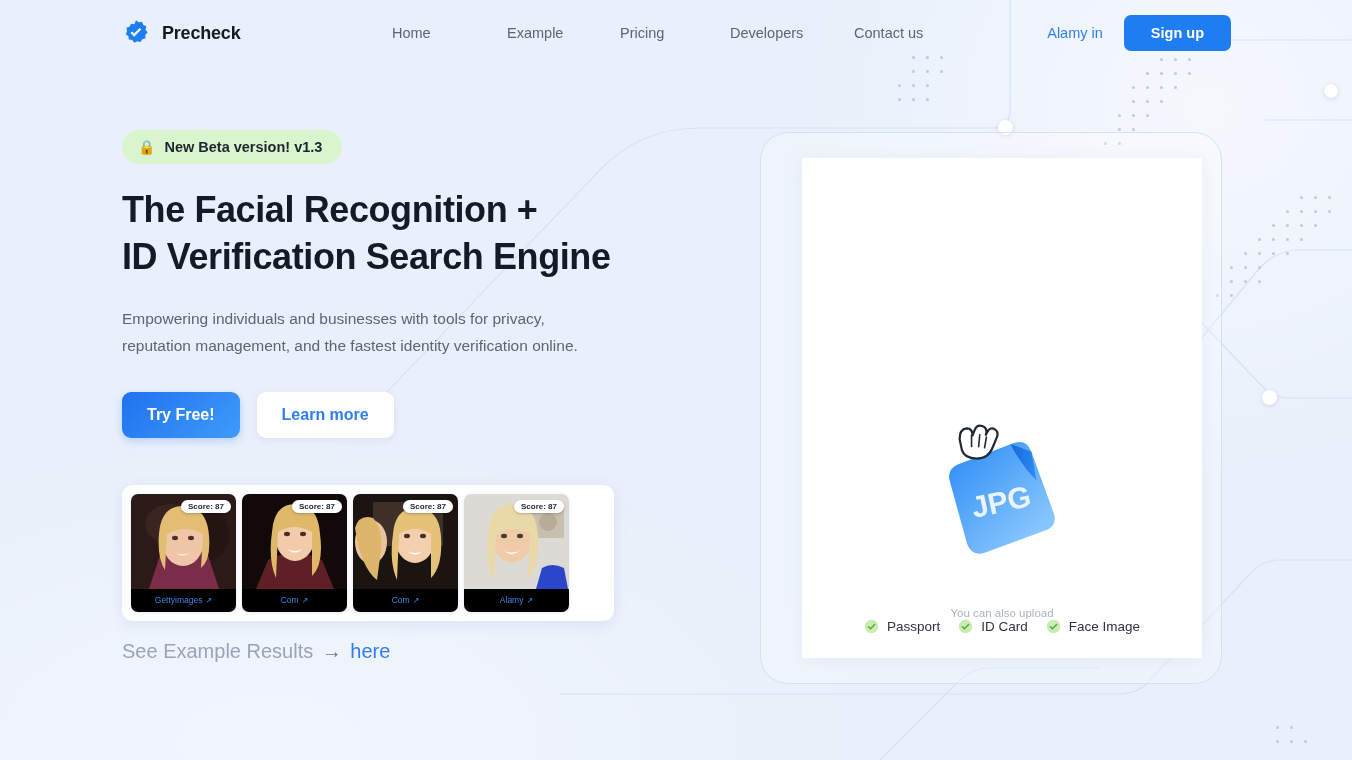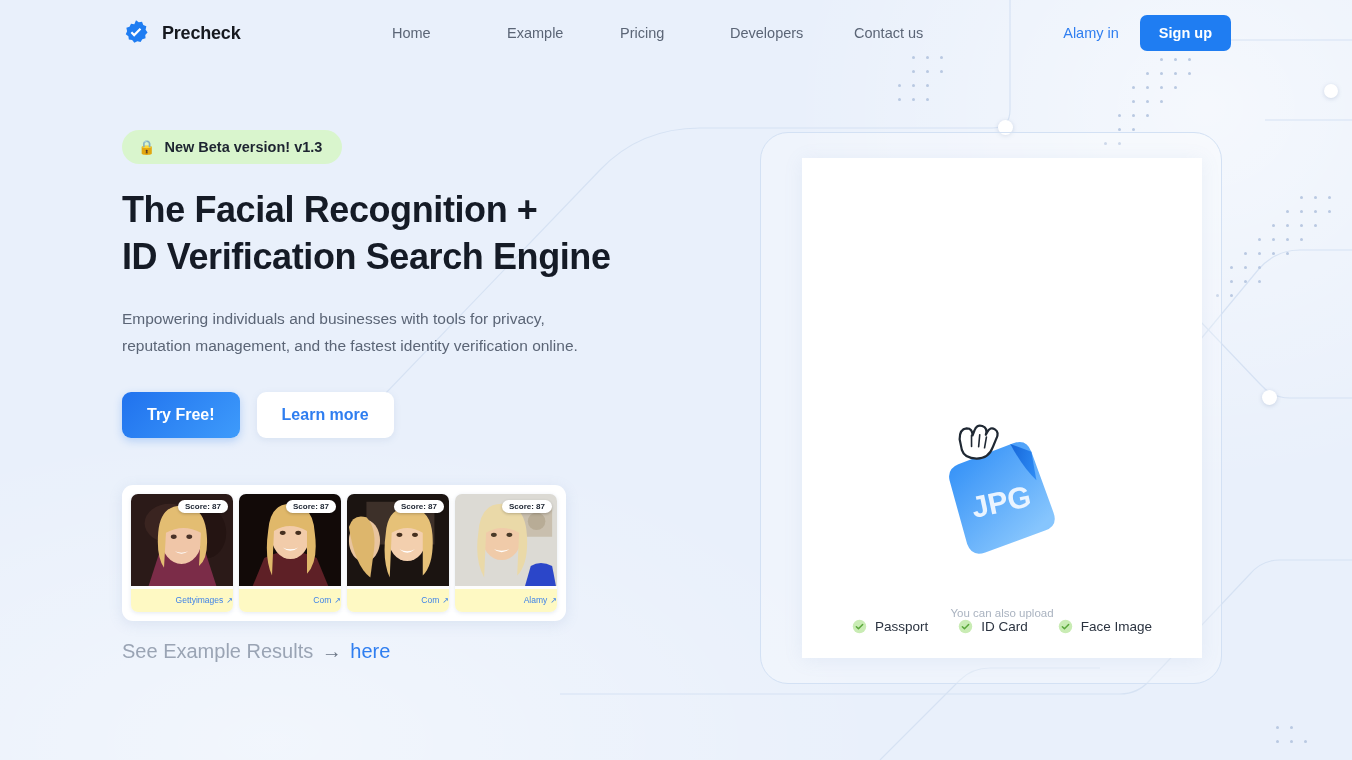--- a/index.html
+++ b/index.html
@@ -110,21 +110,21 @@
     text-decoration: none;
     cursor: pointer;
   }
   .signup {
     background: #1f7df2;
     color: #ffffff;
     font-size: 14.5px;
     font-weight: 600;
     border: none;
     border-radius: 7px;
-    padding: 10px 19px;
+    padding: 10px 27px;
     cursor: pointer;
     font-family: inherit;
   }
 
   
   .hero-left {
     position: absolute;
     left: 122px;
     top: 130px;
     width: 620px;
@@ -188,21 +188,21 @@
     border-radius: 9px;
     padding: 14px 25px;
     cursor: pointer;
     font-family: inherit;
     box-shadow: 0 2px 7px rgba(100,130,180,0.13);
   }
 
   
   .results-card {
     margin-top: 47px;
-    width: 444px;
+    width: 492px;
     background: #ffffff;
     border-radius: 11px;
     padding: 9px;
     display: flex;
     gap: 6px;
     box-shadow: 0 3px 14px rgba(110,140,185,0.16);
   }
   .result {
     position: relative;
     width: 105px;
@@ -230,25 +230,25 @@
     font-size: 8px;
     font-weight: 700;
     color: #1b2330;
     white-space: nowrap;
     box-shadow: 0 1px 3px rgba(0,0,0,0.22);
   }
   .result-src {
     height: 23px;
     display: flex;
     align-items: center;
-    justify-content: flex-end;
+    justify-content: center;
     gap: 3px;
     font-size: 8.5px;
     color: #3f83e8;
-    background: #fef9c3;
+    background: #000000;
   }
   .result-src .ext { font-size: 8px; }
 
   .example-line {
     margin-top: 19px;
     font-size: 20px;
     color: #9aa4b4;
   }
   .example-line .arrow { color: #6b7686; margin: 0 3px; }
   .example-line a {
@@ -293,21 +293,21 @@
     height: 160px;
   }
   .upload-hint {
     font-size: 11.5px;
     color: #aab3c0;
     margin-bottom: 0;
   }
   .upload-types {
     display: flex;
     align-items: center;
-    gap: 30px;
+    gap: 18px;
     text-align: center;
   }
   .type-item {
     display: flex;
     align-items: center;
     gap: 8px;
     font-size: 13.5px;
     color: #2b3340;
     cursor: pointer;
   }

